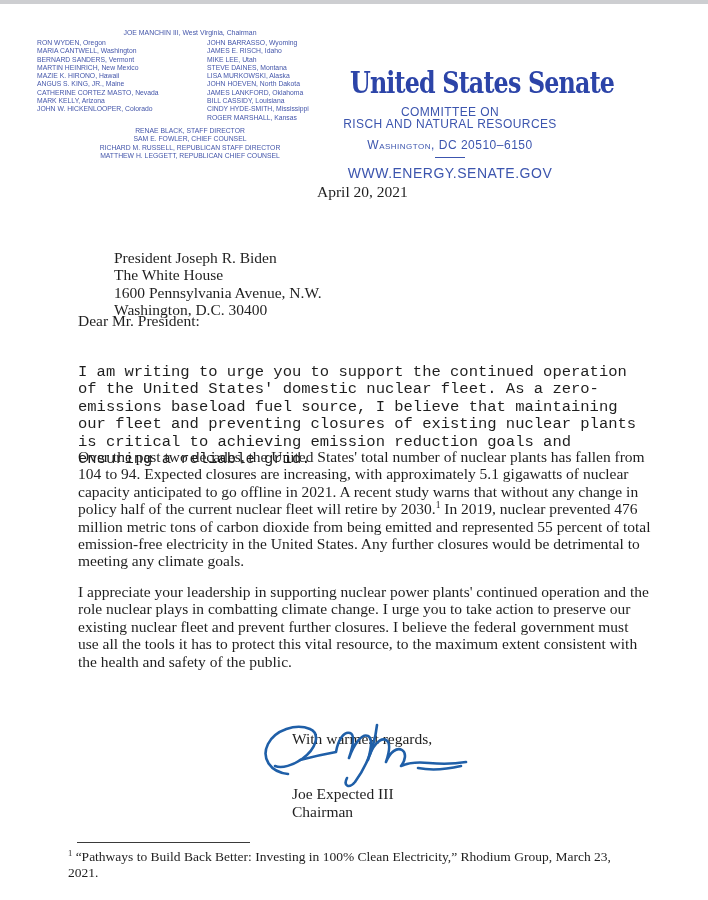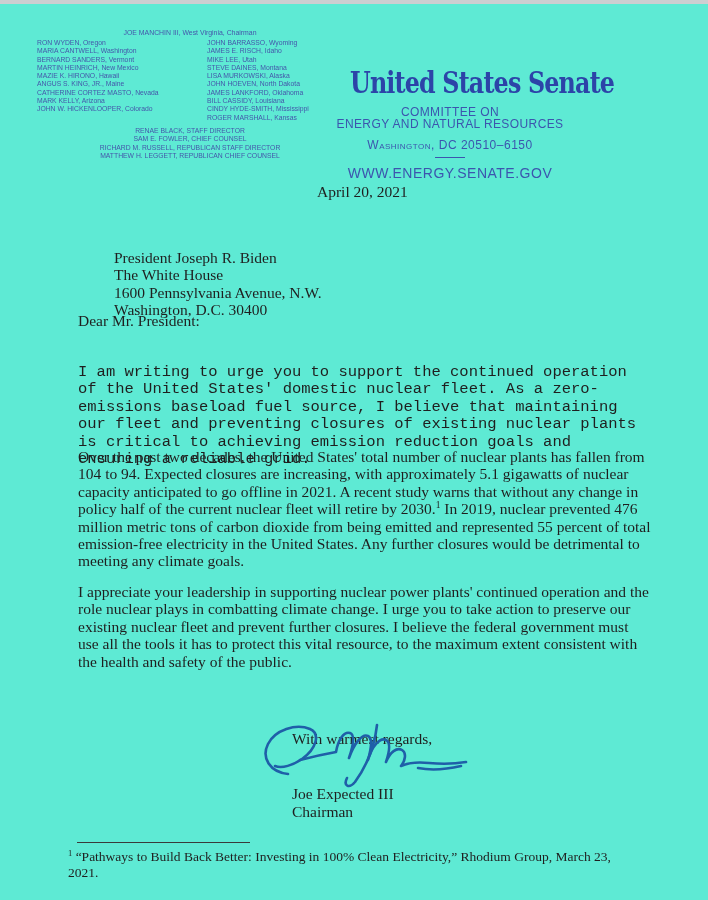--- a/index.html
+++ b/index.html
@@ -1,19 +1,19 @@
 <!DOCTYPE html>
 <html><head>
 <meta charset="utf-8">
 <style>
   html,body{margin:0;padding:0;background:#e8e8e8;}
   .page{
     position:relative;
     width:708px;height:900px;
-    background:#5eead4;
+    background:#ffffff;
     overflow:hidden;
     font-family:"Liberation Serif", serif;
     color:#1f1f1f;
     margin:0 auto;
     box-shadow:0 0 4px rgba(0,0,0,.2);
   }
   .scan-edge{
     position:absolute;top:0;left:0;width:708px;height:4px;
     background:#cdced1;
   }
@@ -115,21 +115,21 @@
       <span>SAM E. FOWLER, CHIEF COUNSEL</span>
       <span>RICHARD M. RUSSELL, REPUBLICAN STAFF DIRECTOR</span>
       <span>MATTHEW H. LEGGETT, REPUBLICAN CHIEF COUNSEL</span>
     </div>
   </header>
 
   <div class="masthead">
     <div class="senate-title">United States Senate</div>
     <div class="committee">
       <div>COMMITTEE ON</div>
-      <div>ENERGY AND NATURAL RESOURCES</div>
+      <div>RISCH AND NATURAL RESOURCES</div>
     </div>
     <div class="masthead-addr">Washington, DC 20510–6150</div>
     <div class="addr-rule"></div>
     <div class="website">WWW.ENERGY.SENATE.GOV</div>
   </div>
 
   <main>
     <div class="body-text date-line">April 20, 2021</div>
 
     <div class="body-text recipient">

